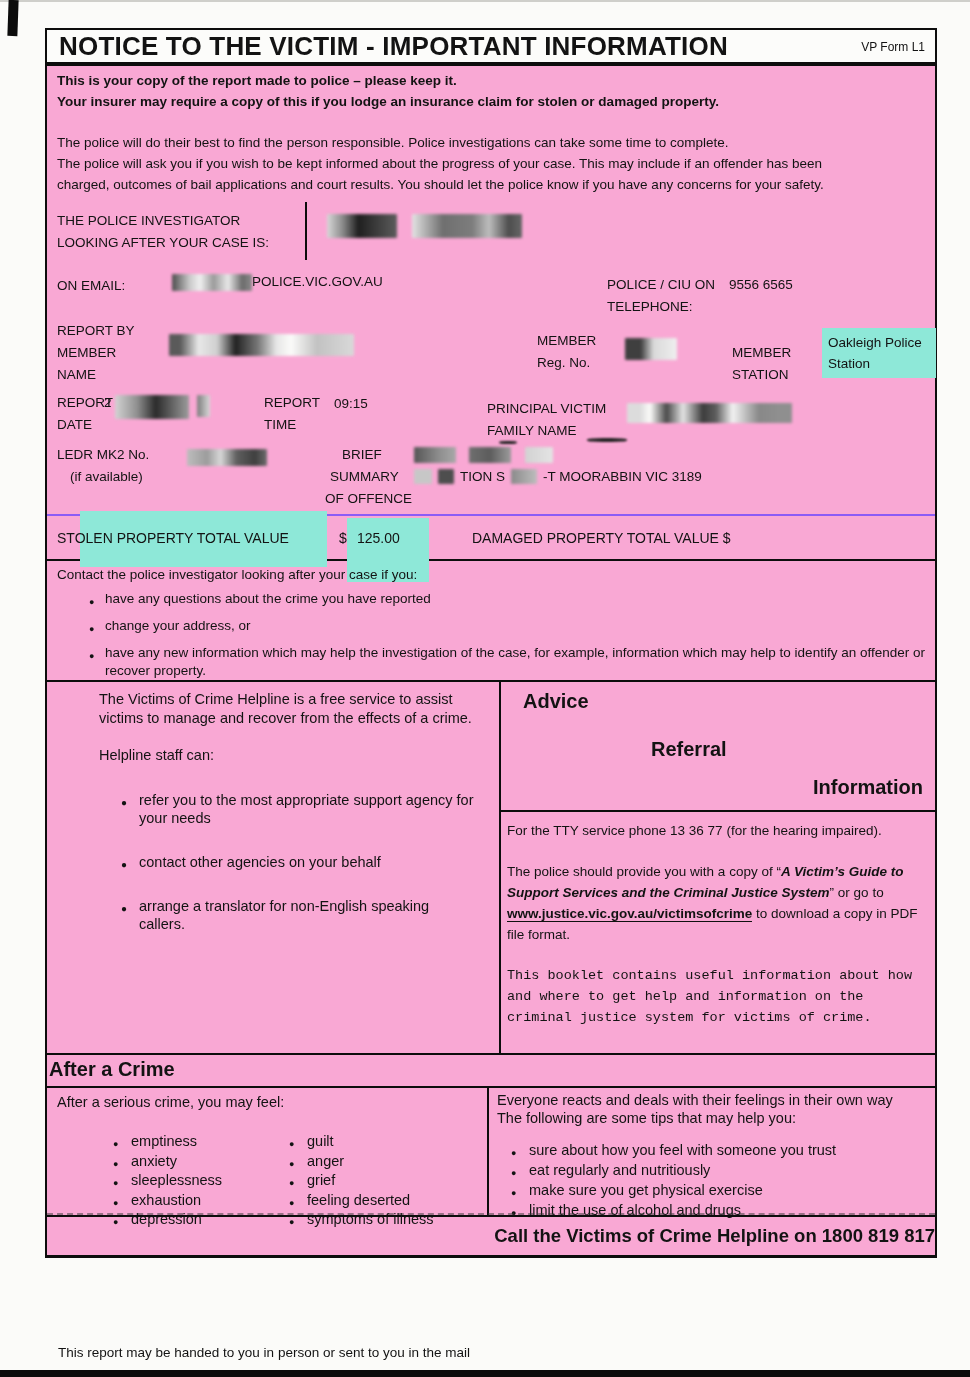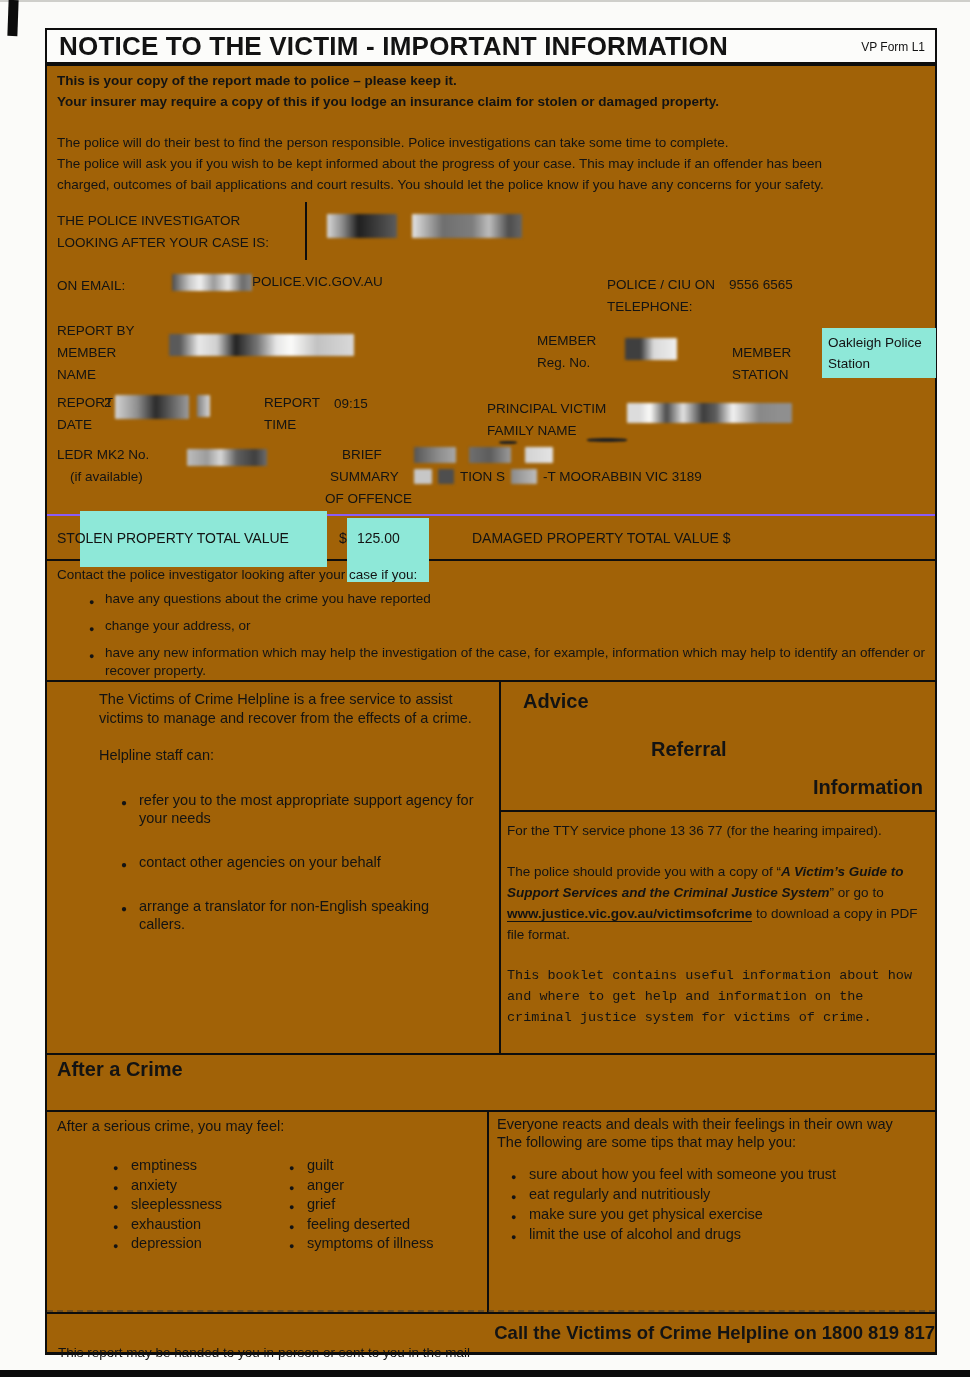--- a/index.html
+++ b/index.html
@@ -18,21 +18,21 @@
 
   
   .title-box {
     border:2px solid #0d0d0d; height:36px; display:flex; align-items:center;
     justify-content:space-between; padding:0 10px 0 12px; background:#fcfcfa;
   }
   .title-box h1 { font-size:26px; font-weight:bold; letter-spacing:.2px; white-space:nowrap; }
   .form-code { font-size:12px; padding-top:2px; }
 
   
-  .outer { border:2px solid #0d0d0d; border-top-width:2px; border-bottom-width:3px; background:#a16207; }
+  .outer { border:2px solid #0d0d0d; border-top-width:2px; border-bottom-width:3px; background:#f9a8d4; }
 
   .sec { position:relative; }
   .sec-intro { height:134px; padding:4px 10px; font-size:13.5px; line-height:21px; }
   .b { font-weight:bold; }
   .sp { height:20px; }
 
   .sec-invest { height:62px; }
   .invest-label { position:absolute; left:10px; top:10px; font-size:13.5px; line-height:22px; }
   .invest-rule { position:absolute; left:258px; top:2px; width:2px; height:58px; background:#0d0d0d; }
   .sec-email { height:54px; font-size:13.5px; }
@@ -84,22 +84,22 @@
   .advice-w2 { position:absolute; left:150px; top:56px; }
   .advice-w3 { position:absolute; right:12px; top:94px; }
   .advice-body { padding:8px 8px 0 6px; font-size:13.5px; }
   .advice-body p { line-height:21px; }
   .p-guide { margin-top:20px; line-height:26px; }
   .guide-title { font-weight:bold; font-style:italic; }
   .guide-url { font-weight:bold; border-bottom:1.5px solid #111; }
   .p-booklet { margin-top:20px; line-height:22px;font-family:Liberation Mono, monospace; }
 
   
-  .sec-afterhead { border-top:2px solid #0d0d0d; height:33px; padding:3px 10px; font-size:20px; font-weight:bold; }
-  .sec-aftercols { display:flex; border-top:2px solid #0d0d0d; height:202px;margin-top:24px; }
+  .sec-afterhead { border-top:2px solid #0d0d0d; height:33px; padding:3px 2px; font-size:20px; font-weight:bold; }
+  .sec-aftercols { display:flex; border-top:2px solid #0d0d0d; height:129px; }
   .after-left { width:458px; padding:6px 10px; font-size:14.5px; }
   .after-right { flex:1; border-left:2px solid #0d0d0d; padding:4px 8px; font-size:14.5px; }
   .feel-cols { display:flex; margin-top:22px; }
   .feel-list { list-style:none; }
   .feel-list li { position:relative; padding-left:26px; line-height:19.5px; }
   .feel-list li::before { content:"●"; position:absolute; left:8px; top:3px; font-size:9px; }
   .feel-col1 { margin-left:48px; width:176px; }
   .reacts { line-height:17px; width:430px; }
   .tips-intro { margin-top:1px; }
   .tips-list { list-style:none; margin-top:14px; }

